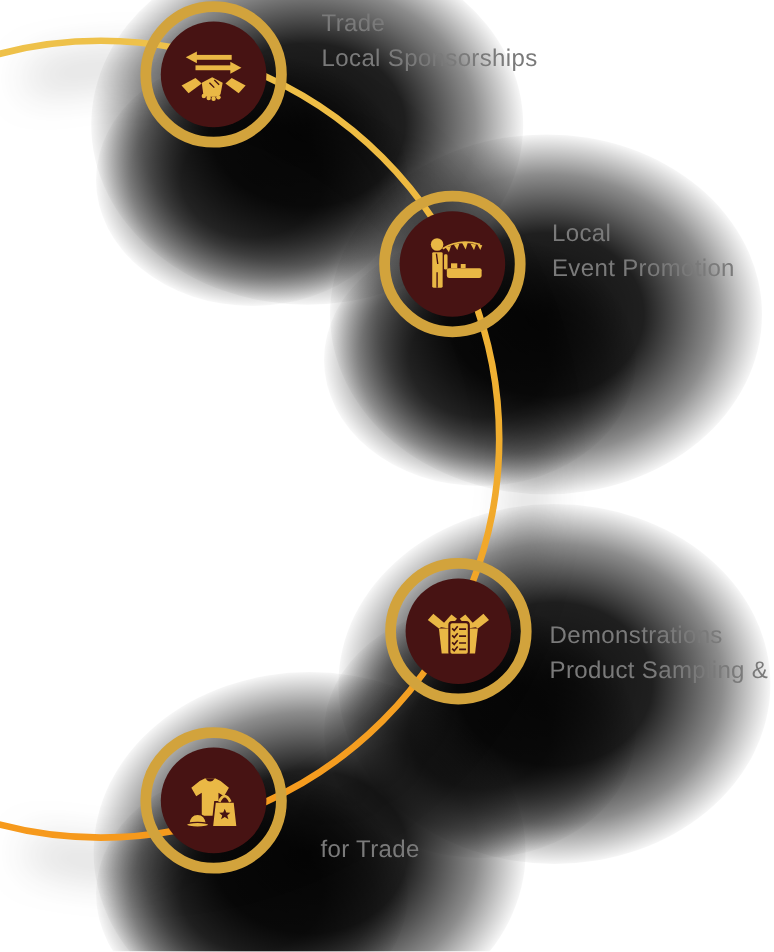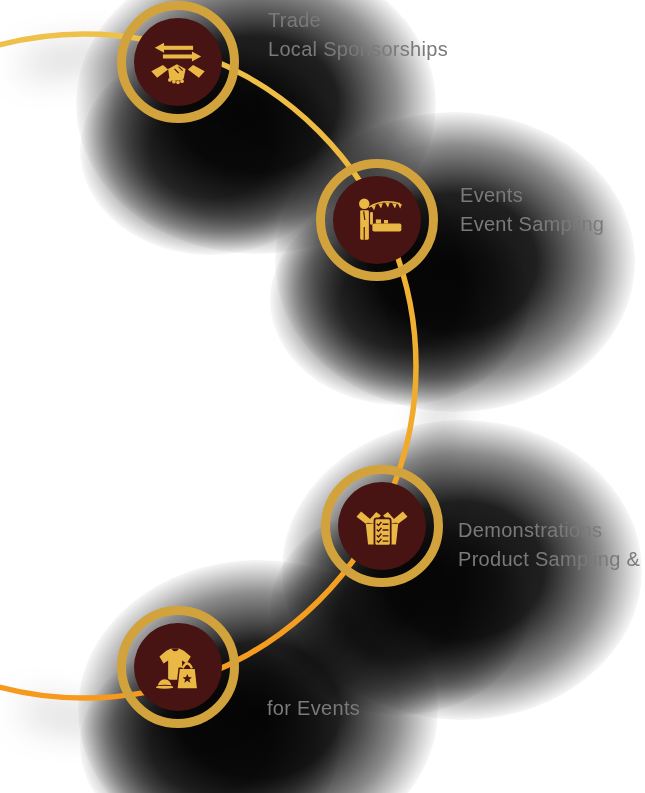--- a/index.html
+++ b/index.html
@@ -158,24 +158,24 @@
         <path d="M66 62 l2.2 5.4 5.8 .5 -4.4 3.7 1.7 5.6 -5.3 -3.4 -5.3 3.4 1.7 -5.6 -4.4 -3.7 5.8 -.5 Z" fill="#471313"></path>
       </svg>
     </div>
   </div>
 
   <div class="label" style="left:268px;top:6px">
     <span>Trade</span>
     <span>Local Sponsorships</span>
   </div>
   <div class="label" style="left:460px;top:181px">
-    <span>Events</span>
-    <span>Event Sampling</span>
+    <span>Local</span>
+    <span>Event Promotion</span>
   </div>
   <div class="label" style="left:458px;top:516px">
     <span>Demonstrations</span>
     <span>Product Sampling &amp;</span>
   </div>
   <div class="label" style="left:267px;top:694px">
-    <span>for Events</span>
+    <span>for Trade</span>
   </div>
 
 </div>
 
 </body></html>

